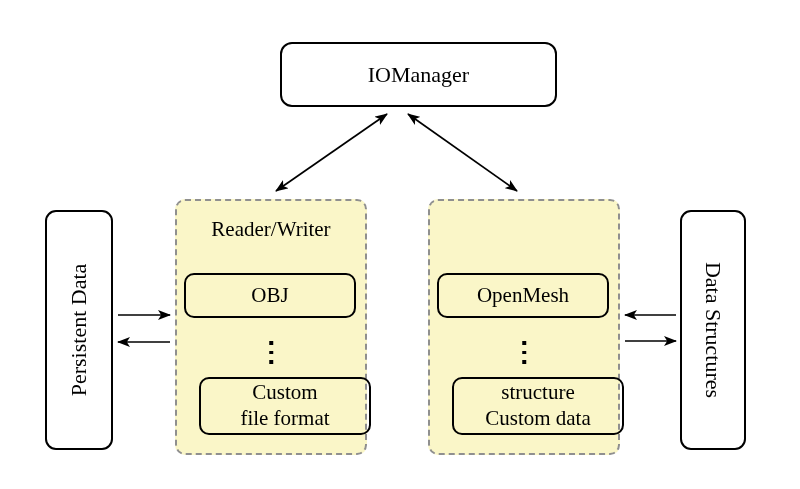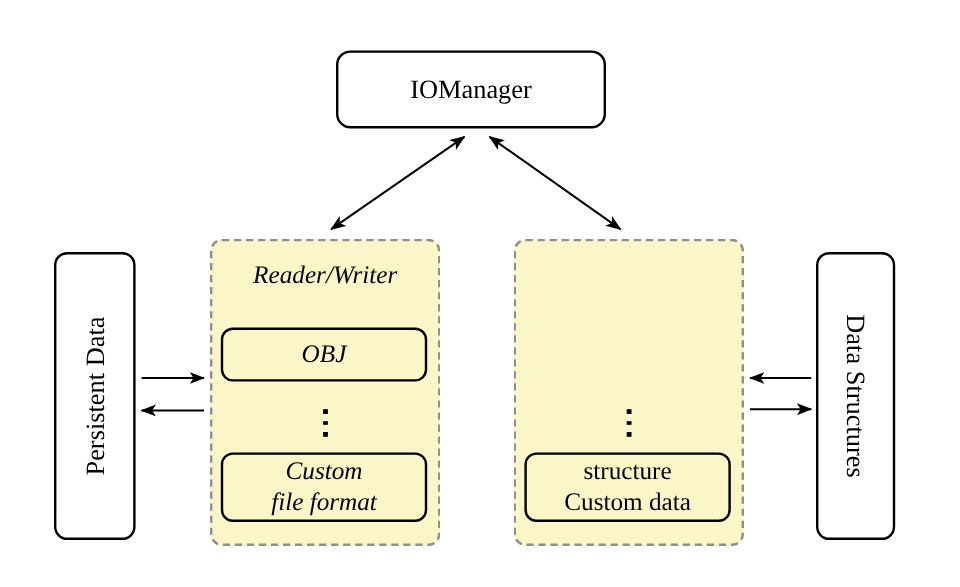--- a/index.html
+++ b/index.html
@@ -15,21 +15,21 @@
   .arrow-layer {
     position: absolute;
     left: 0; top: 0;
     width: 800px; height: 489px;
     pointer-events: none;
   }
   
   .node-iomanager {
     position: absolute;
     left: 280px; top: 42px;
-    width: 225px; height: 65px;
+    width: 277px; height: 65px;
     box-sizing: border-box;
     background: #ffffff;
     border: 2.5px solid #000000;
     border-radius: 12px;
     display: flex; align-items: center; justify-content: center;
     font-size: 22px;
   }
   
   .vnode {
     position: absolute;
@@ -47,21 +47,21 @@
   
   .panel {
     position: absolute;
     top: 199px;
     width: 192px; height: 256px;
     box-sizing: border-box;
     background: #faf6c8;
     border: 2px dashed #8f8f8f;
     border-radius: 10px;
   }
-  .panel-left  { left: 175px; font-style: italic; }
+  .panel-left  { left: 175px; }
   .panel-right { left: 428px; }
   .panel-title {
     position: absolute;
     left: 0; right: 0; top: 16px;
     text-align: center;
     font-size: 21px;
     white-space: nowrap;
   }
   .item {
     position: absolute;
@@ -71,21 +71,21 @@
     border: 2.5px solid #000000;
     border-radius: 10px;
     background: transparent;
     display: flex; flex-direction: column;
     align-items: center; justify-content: center;
     font-size: 21px;
     line-height: 1.22;
     text-align: center;
   }
   .item-top    { top: 72px;  height: 45px; }
-  .item-bottom { top: 176px; height: 58px; }
+  .item-bottom { top: 176px; height: 58px; margin-left: 15px; }
   .v-ellipsis {
     position: absolute;
     left: 50%; top: 137px;
     transform: translateX(-50%);
     display: flex; flex-direction: column;
     align-items: center;
   }
   .v-ellipsis i {
     display: block;
     width: 3.5px; height: 3.5px;
@@ -138,20 +138,23 @@
         <i></i>
         <i></i>
     </div>
     <div class="item item-bottom">
       <span class="line-block">Custom</span>
       <span class="line-block">file format</span>
     </div>
   </div>
 
   <div class="panel panel-right">
+    <div class="item item-top">
+      <span class="line-block">OpenMesh</span>
+    </div>
     <div class="v-ellipsis">
       <i></i>
         <i></i>
         <i></i>
     </div>
     <div class="item item-bottom">
       <span class="line-block">structure</span>
       <span class="line-block">Custom data</span>
     </div>
   </div>

